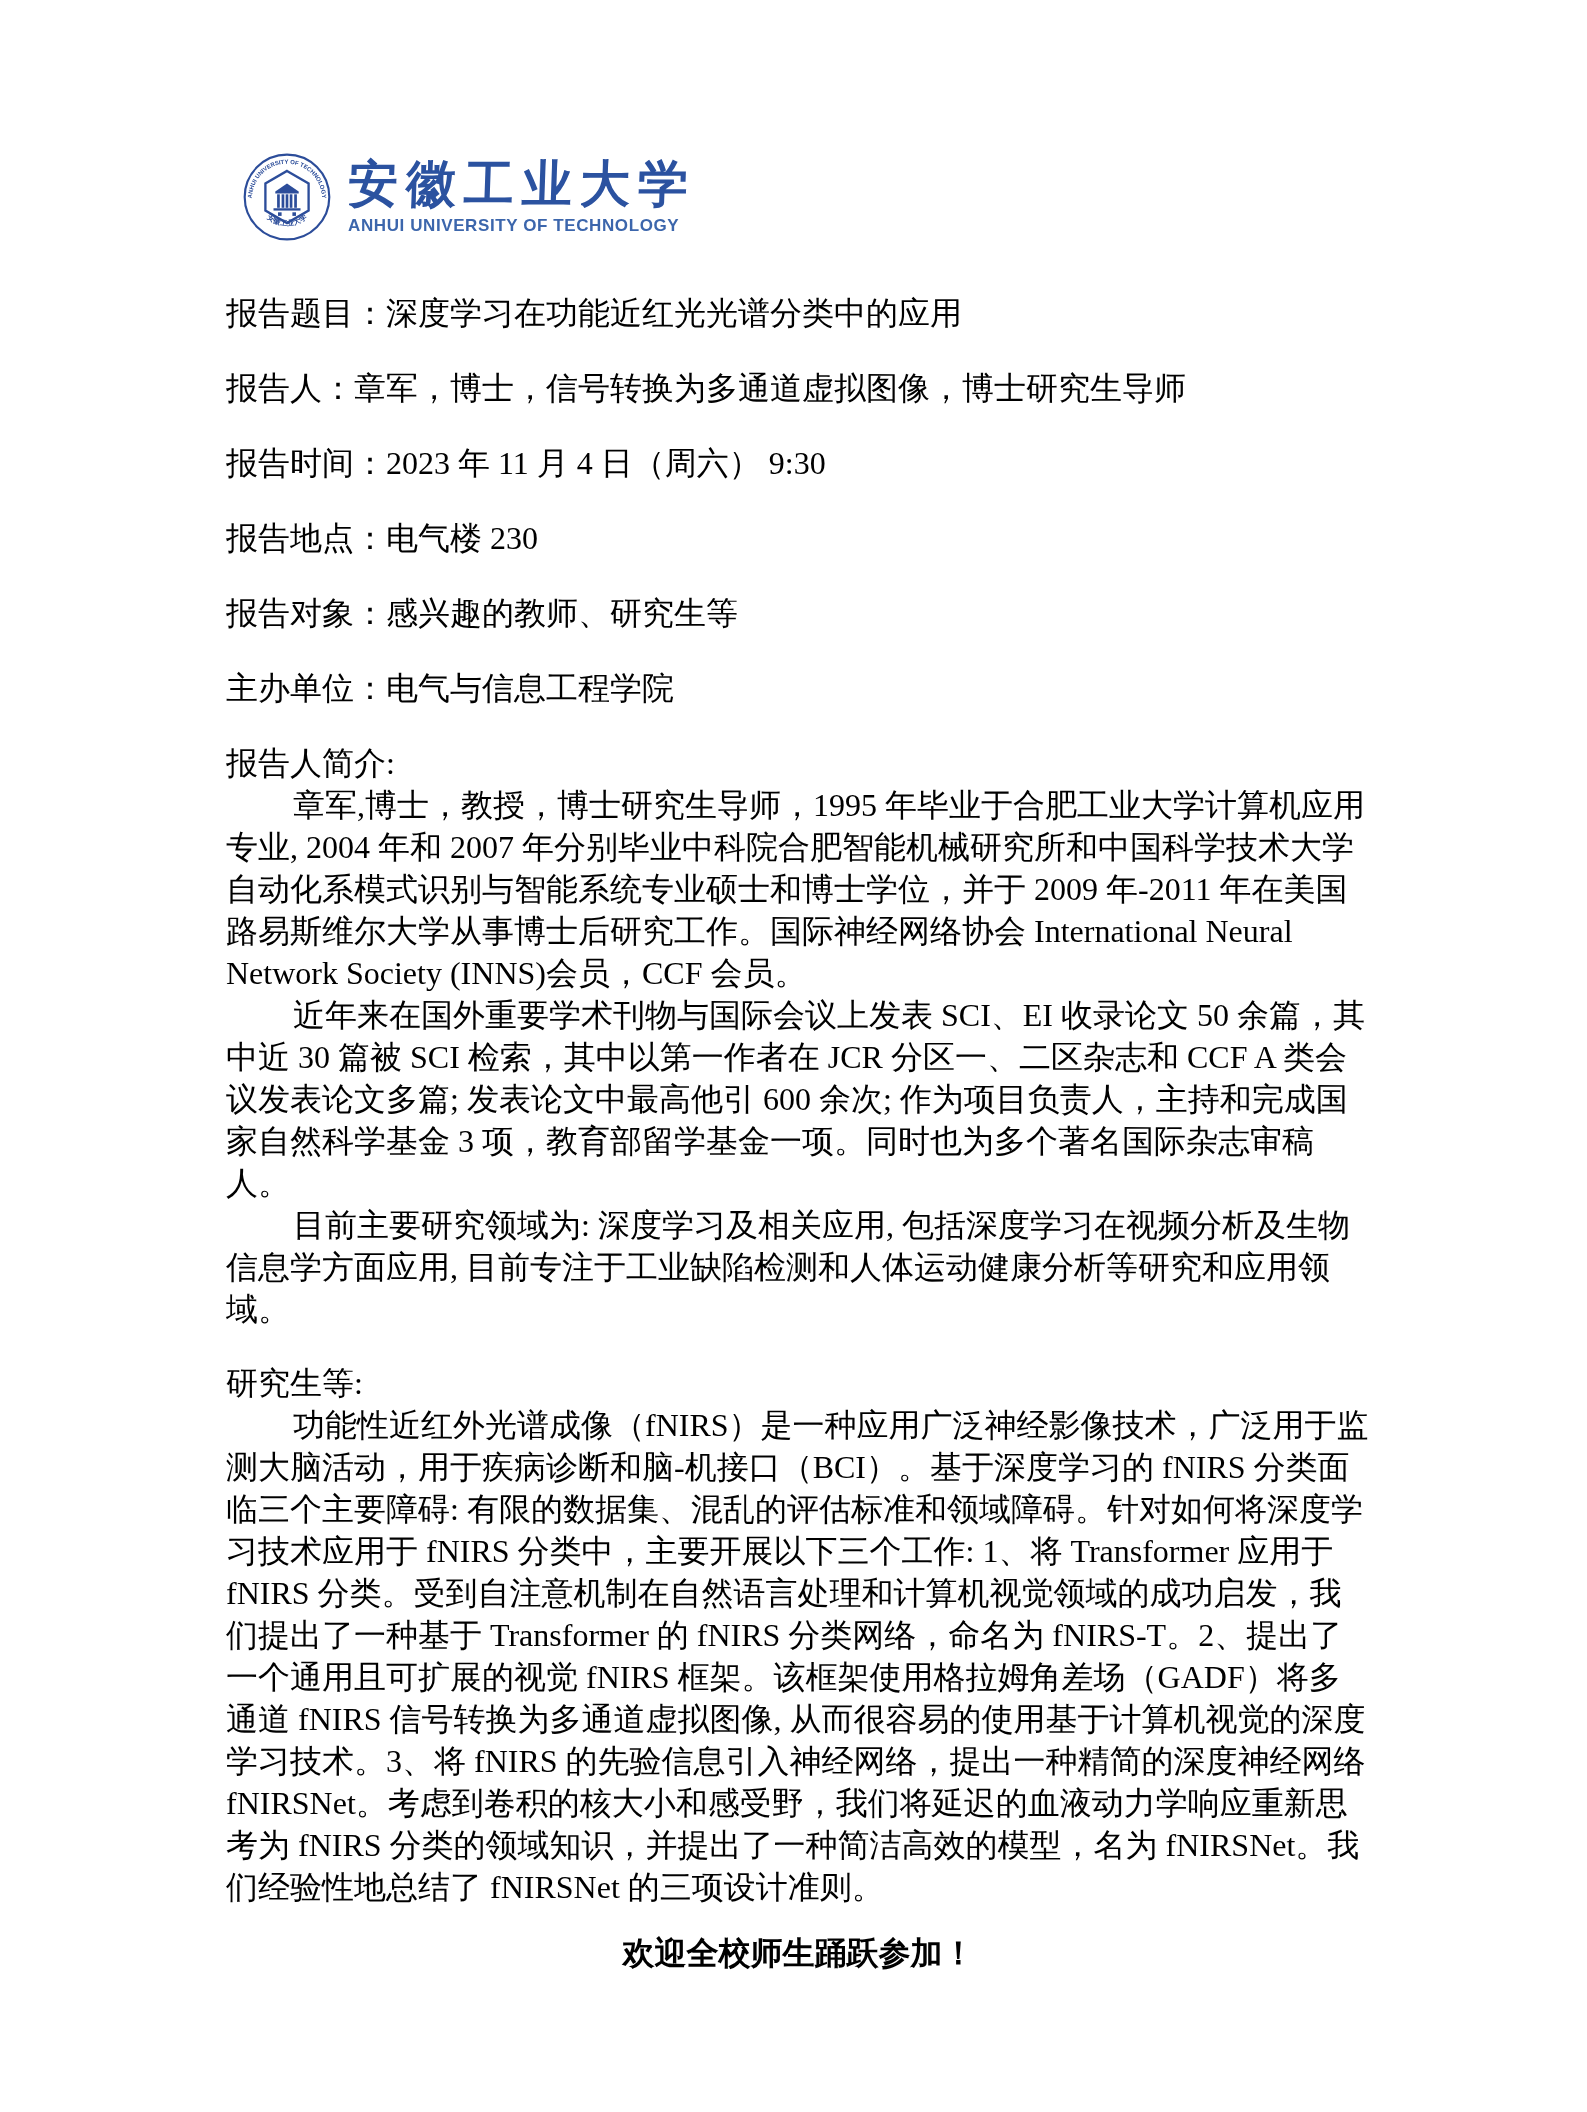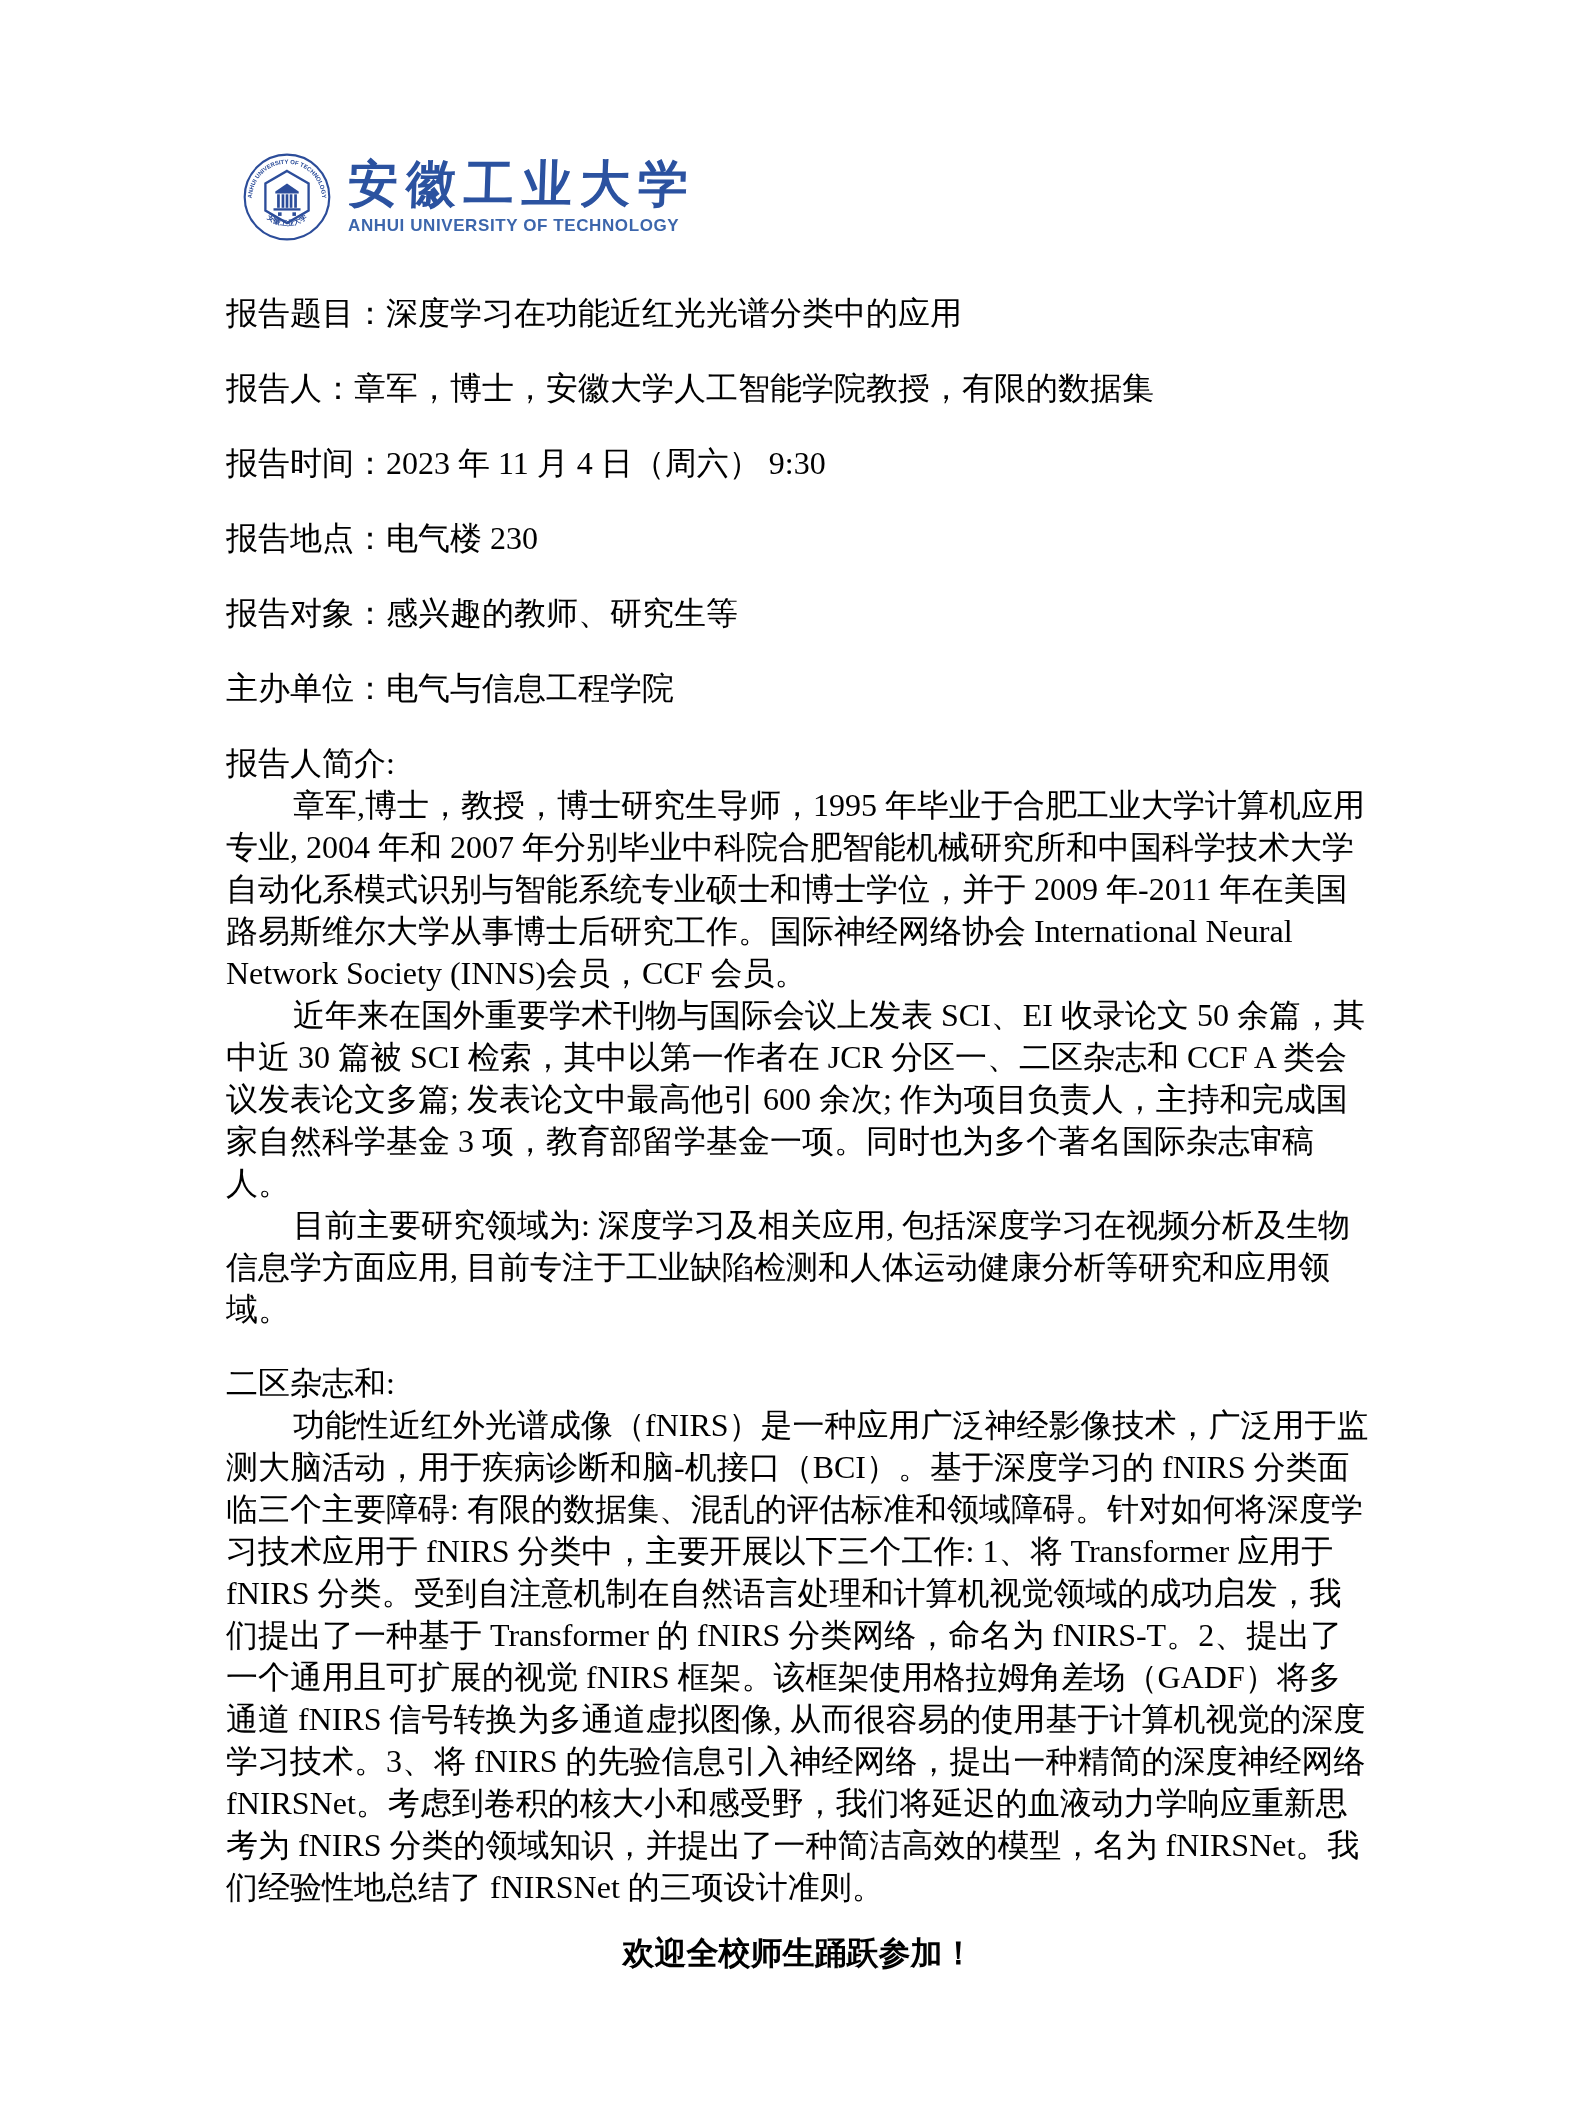--- a/index.html
+++ b/index.html
@@ -80,35 +80,35 @@
     <div class="logo-text">
       <div class="logo-zh">安徽工业大学</div>
       <div class="logo-en">ANHUI UNIVERSITY OF TECHNOLOGY</div>
     </div>
   </div>
 
   <div class="wrapper">
 
     <div class="info-block">
       <p class="info-line">报告题目：深度学习在功能近红光光谱分类中的应用</p>
-      <p class="info-line">报告人：章军，博士，安徽大学人工智能学院教授，有限的数据集</p>
+      <p class="info-line">报告人：章军，博士，信号转换为多通道虚拟图像，博士研究生导师</p>
       <p class="info-line">报告时间：2023 年 11 月 4 日（周六） 9:30</p>
       <p class="info-line">报告地点：电气楼 230</p>
       <p class="info-line">报告对象：感兴趣的教师、研究生等</p>
       <p class="info-line">主办单位：电气与信息工程学院</p>
     </div>
 
     <div class="section bio-section">
       <p class="sec-heading">报告人简介:</p>
       <p class="para">章军,博士，教授，博士研究生导师，1995 年毕业于合肥工业大学计算机应用专业, 2004 年和 2007 年分别毕业中科院合肥智能机械研究所和中国科学技术大学自动化系模式识别与智能系统专业硕士和博士学位，并于 2009 年-2011 年在美国路易斯维尔大学从事博士后研究工作。国际神经网络协会 International Neural Network Society (INNS)会员，CCF 会员。</p>
       <p class="para">近年来在国外重要学术刊物与国际会议上发表 SCI、EI 收录论文 50 余篇，其中近 30 篇被 SCI 检索，其中以第一作者在 JCR 分区一、二区杂志和 CCF A 类会议发表论文多篇; 发表论文中最高他引 600 余次; 作为项目负责人，主持和完成国家自然科学基金 3 项，教育部留学基金一项。同时也为多个著名国际杂志审稿人。</p>
       <p class="para">目前主要研究领域为: 深度学习及相关应用, 包括深度学习在视频分析及生物信息学方面应用, 目前专注于工业缺陷检测和人体运动健康分析等研究和应用领域。</p>
     </div>
 
     <div class="section content-section">
-      <p class="sec-heading">二区杂志和:</p>
+      <p class="sec-heading">研究生等:</p>
       <p class="para">功能性近红外光谱成像（fNIRS）是一种应用广泛神经影像技术，广泛用于监测大脑活动，用于疾病诊断和脑-机接口（BCI）。基于深度学习的 fNIRS 分类面临三个主要障碍: 有限的数据集、混乱的评估标准和领域障碍。针对如何将深度学习技术应用于 fNIRS 分类中，主要开展以下三个工作: 1、将 Transformer 应用于 fNIRS 分类。受到自注意机制在自然语言处理和计算机视觉领域的成功启发，我们提出了一种基于 Transformer 的 fNIRS 分类网络，命名为 fNIRS-T。2、提出了一个通用且可扩展的视觉 fNIRS 框架。该框架使用格拉姆角差场（GADF）将多通道 fNIRS 信号转换为多通道虚拟图像, 从而很容易的使用基于计算机视觉的深度学习技术。3、将 fNIRS 的先验信息引入神经网络，提出一种精简的深度神经网络 fNIRSNet。考虑到卷积的核大小和感受野，我们将延迟的血液动力学响应重新思考为 fNIRS 分类的领域知识，并提出了一种简洁高效的模型，名为 fNIRSNet。我们经验性地总结了 fNIRSNet 的三项设计准则。</p>
     </div>
 
     <p class="closing">欢迎全校师生踊跃参加！</p>
 
   </div>
 </div>
 
 </body></html>

